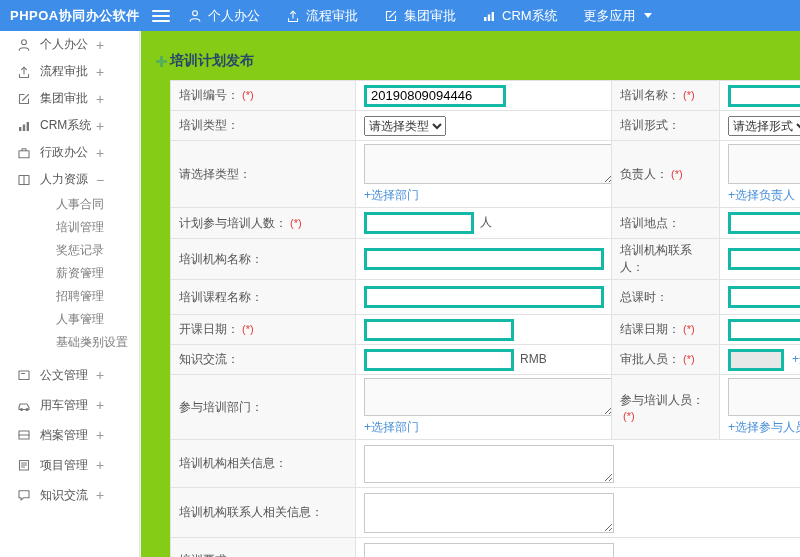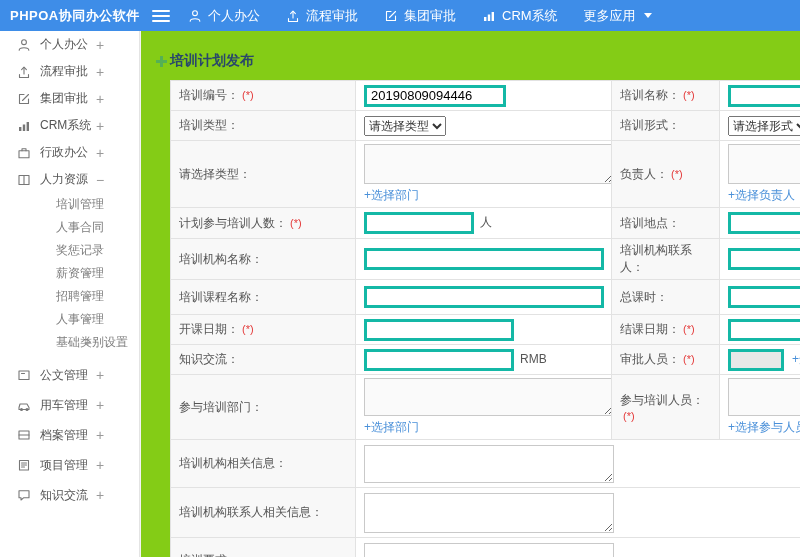--- a/index.html
+++ b/index.html
@@ -170,24 +170,24 @@
   <div class="sb-item">
     <span class="ic"><svg class="lin" width="14" height="14" viewBox="0 0 14 14">
           <rect x="2" y="2.5" width="10" height="9"></rect>
           <path d="M7 2.5v9"></path>
         </svg></span>
     <span class="lab">人力资源</span>
     <span class="expand">−</span>
   </div>
 
   <div class="sb-sub">
+    <span class="lab">人事合同</span>
+  </div>
+  <div class="sb-sub">
     <span class="lab">培训管理</span>
-  </div>
-  <div class="sb-sub">
-    <span class="lab">人事合同</span>
   </div>
   <div class="sb-sub">
     <span class="lab">奖惩记录</span>
   </div>
   <div class="sb-sub">
     <span class="lab">薪资管理</span>
     <span class="expand">+</span>
   </div>
   <div class="sb-sub">
     <span class="lab">招聘管理</span>

